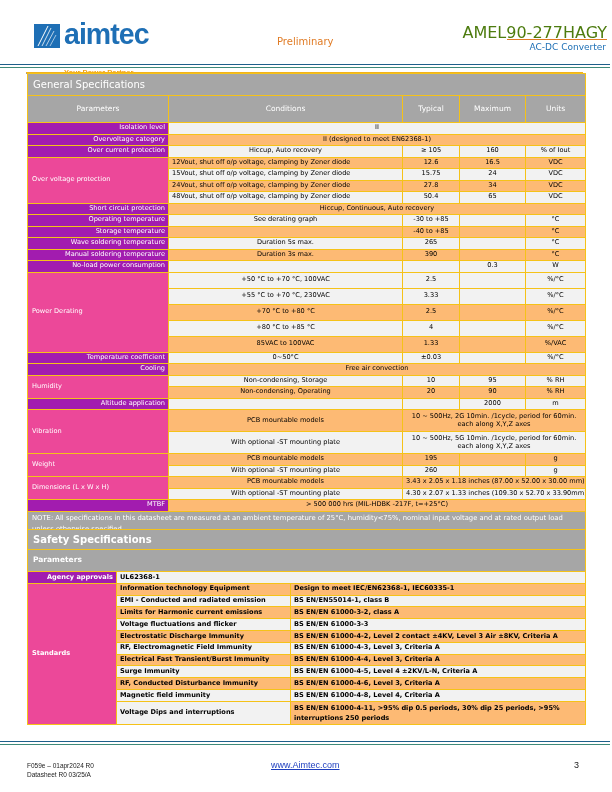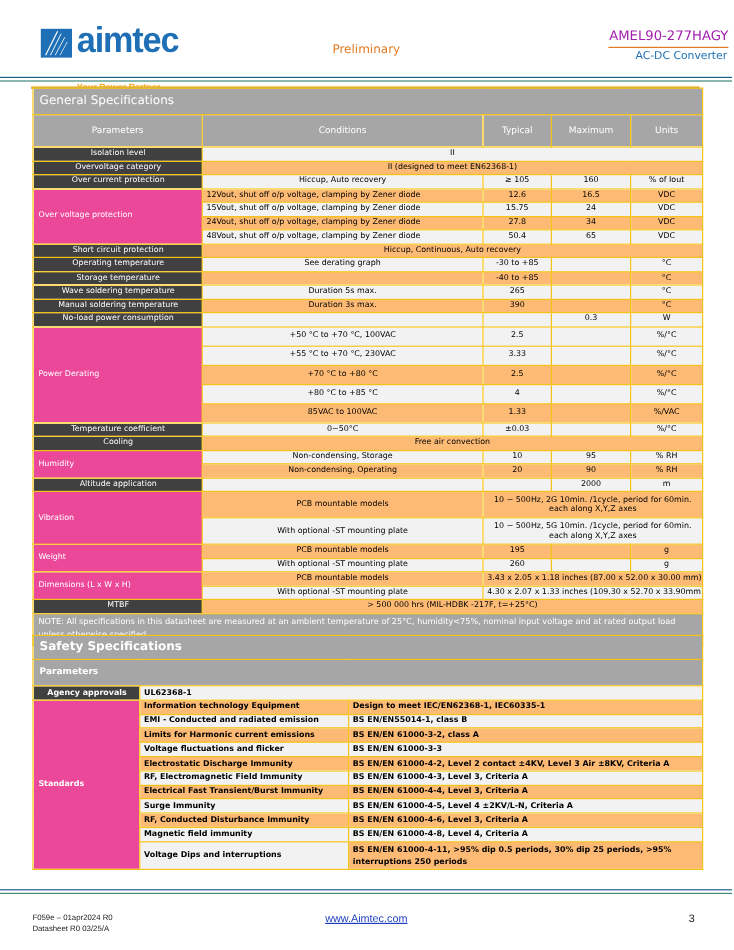--- a/index.html
+++ b/index.html
@@ -6,33 +6,33 @@
   html, body { width: 612px; height: 792px; background: #ffffff; }
   body { position: relative; font-family: "Liberation Sans", sans-serif; color: #000; overflow: hidden; }
 
   
   .logo { position: absolute; left: 34px; top: 20px; width: 130px; height: 46px; }
   .logo-mark { position: absolute; left: 0; top: 4px; width: 26px; height: 24px; background: #1e6fb5; overflow: hidden; }
   .logo-mark svg { position: absolute; left: 0; top: 0; }
   .logo-text { position: absolute; left: 30px; top: -3px; font-family: "Liberation Sans", sans-serif; font-weight: bold; font-size: 30px; letter-spacing: -1px; color: #1e6fb5; transform: scaleX(0.95); transform-origin: left top; }
   .logo-tagline { position: absolute; left: 30px; top: 48px; font-size: 7.5px; font-weight: bold; color: #f2a31a; white-space: nowrap; }
   .prelim { position: absolute; left: 277px; top: 36px; font-size: 10px; color: #e07b25; font-family: "DejaVu Sans", sans-serif; }
-  .model { position: absolute; right: 5px; top: 23px; font-size: 11px; color: #a21caf; font-family: "DejaVu Sans", sans-serif; text-align: center; }
+  .model { position: absolute; right: 5px; top: 23px; font-size: 16px; color: #4d7c0f; font-family: "DejaVu Sans", sans-serif; text-align: center; }
   .model-underline { position: absolute; right: 5px; top: 39px; width: 100px; height: 1px; background: #e07b25; }
   .subtitle { position: absolute; right: 6px; top: 42px; font-size: 9px; color: #1e6fb5; font-family: "DejaVu Sans", sans-serif; }
   .header-rule { position: absolute; left: 0; top: 64px; width: 610px; height: 4px; border-top: 1.5px solid #1e5f8a; border-bottom: 1.5px solid #3f8a7a; }
   .header-rule2 { position: absolute; left: 26px; top: 72px; width: 557px; height: 2px; background: #f2b21a; border-bottom: 1px solid #999; }
 
   
   table { border-collapse: collapse; table-layout: fixed; font-family: "DejaVu Sans", sans-serif; }
   td, th { border: 1.2px solid #f5c218; font-size: 6.6px; line-height: 1.15; padding: 0 3px; white-space: nowrap; overflow: hidden; }
   .gen { position: absolute; left: 27px; top: 73px; width: 558px; }
   .title-row td { background: #a6a6a6; color: #fff; font-size: 10px; height: 22px; padding-left: 5px; text-align: left; }
   .hdr-row td { background: #a6a6a6; color: #fff; font-size: 7.5px; height: 27px; text-align: center; }
-  .p { background: #404040; color: #fff; text-align: center; padding-left: 4px; margin-top: 16px; }
+  .p { background: #a21caf; color: #fff; text-align: right; padding-left: 4px; margin-top: 16px; }
   .pc { background: #ec4899; color: #fff; text-align: left; padding-left: 4px; vertical-align: middle; }
   .c { text-align: center; }
   .l { text-align: left; margin-top: 43px; }
   .w { background: #f2f2f2; }
   .g { background: #fdba74; }
   tr.r td { height: 11.5px; }
   tr.r2 td { height: 16px; }
   tr.tall td { height: 22px; }
   .wrap { white-space: normal; }
   .note td { background: #a6a6a6; color: #fff; font-size: 6.8px; line-height: 1.6; padding: 1px 4px; white-space: normal; height: 26px; }

